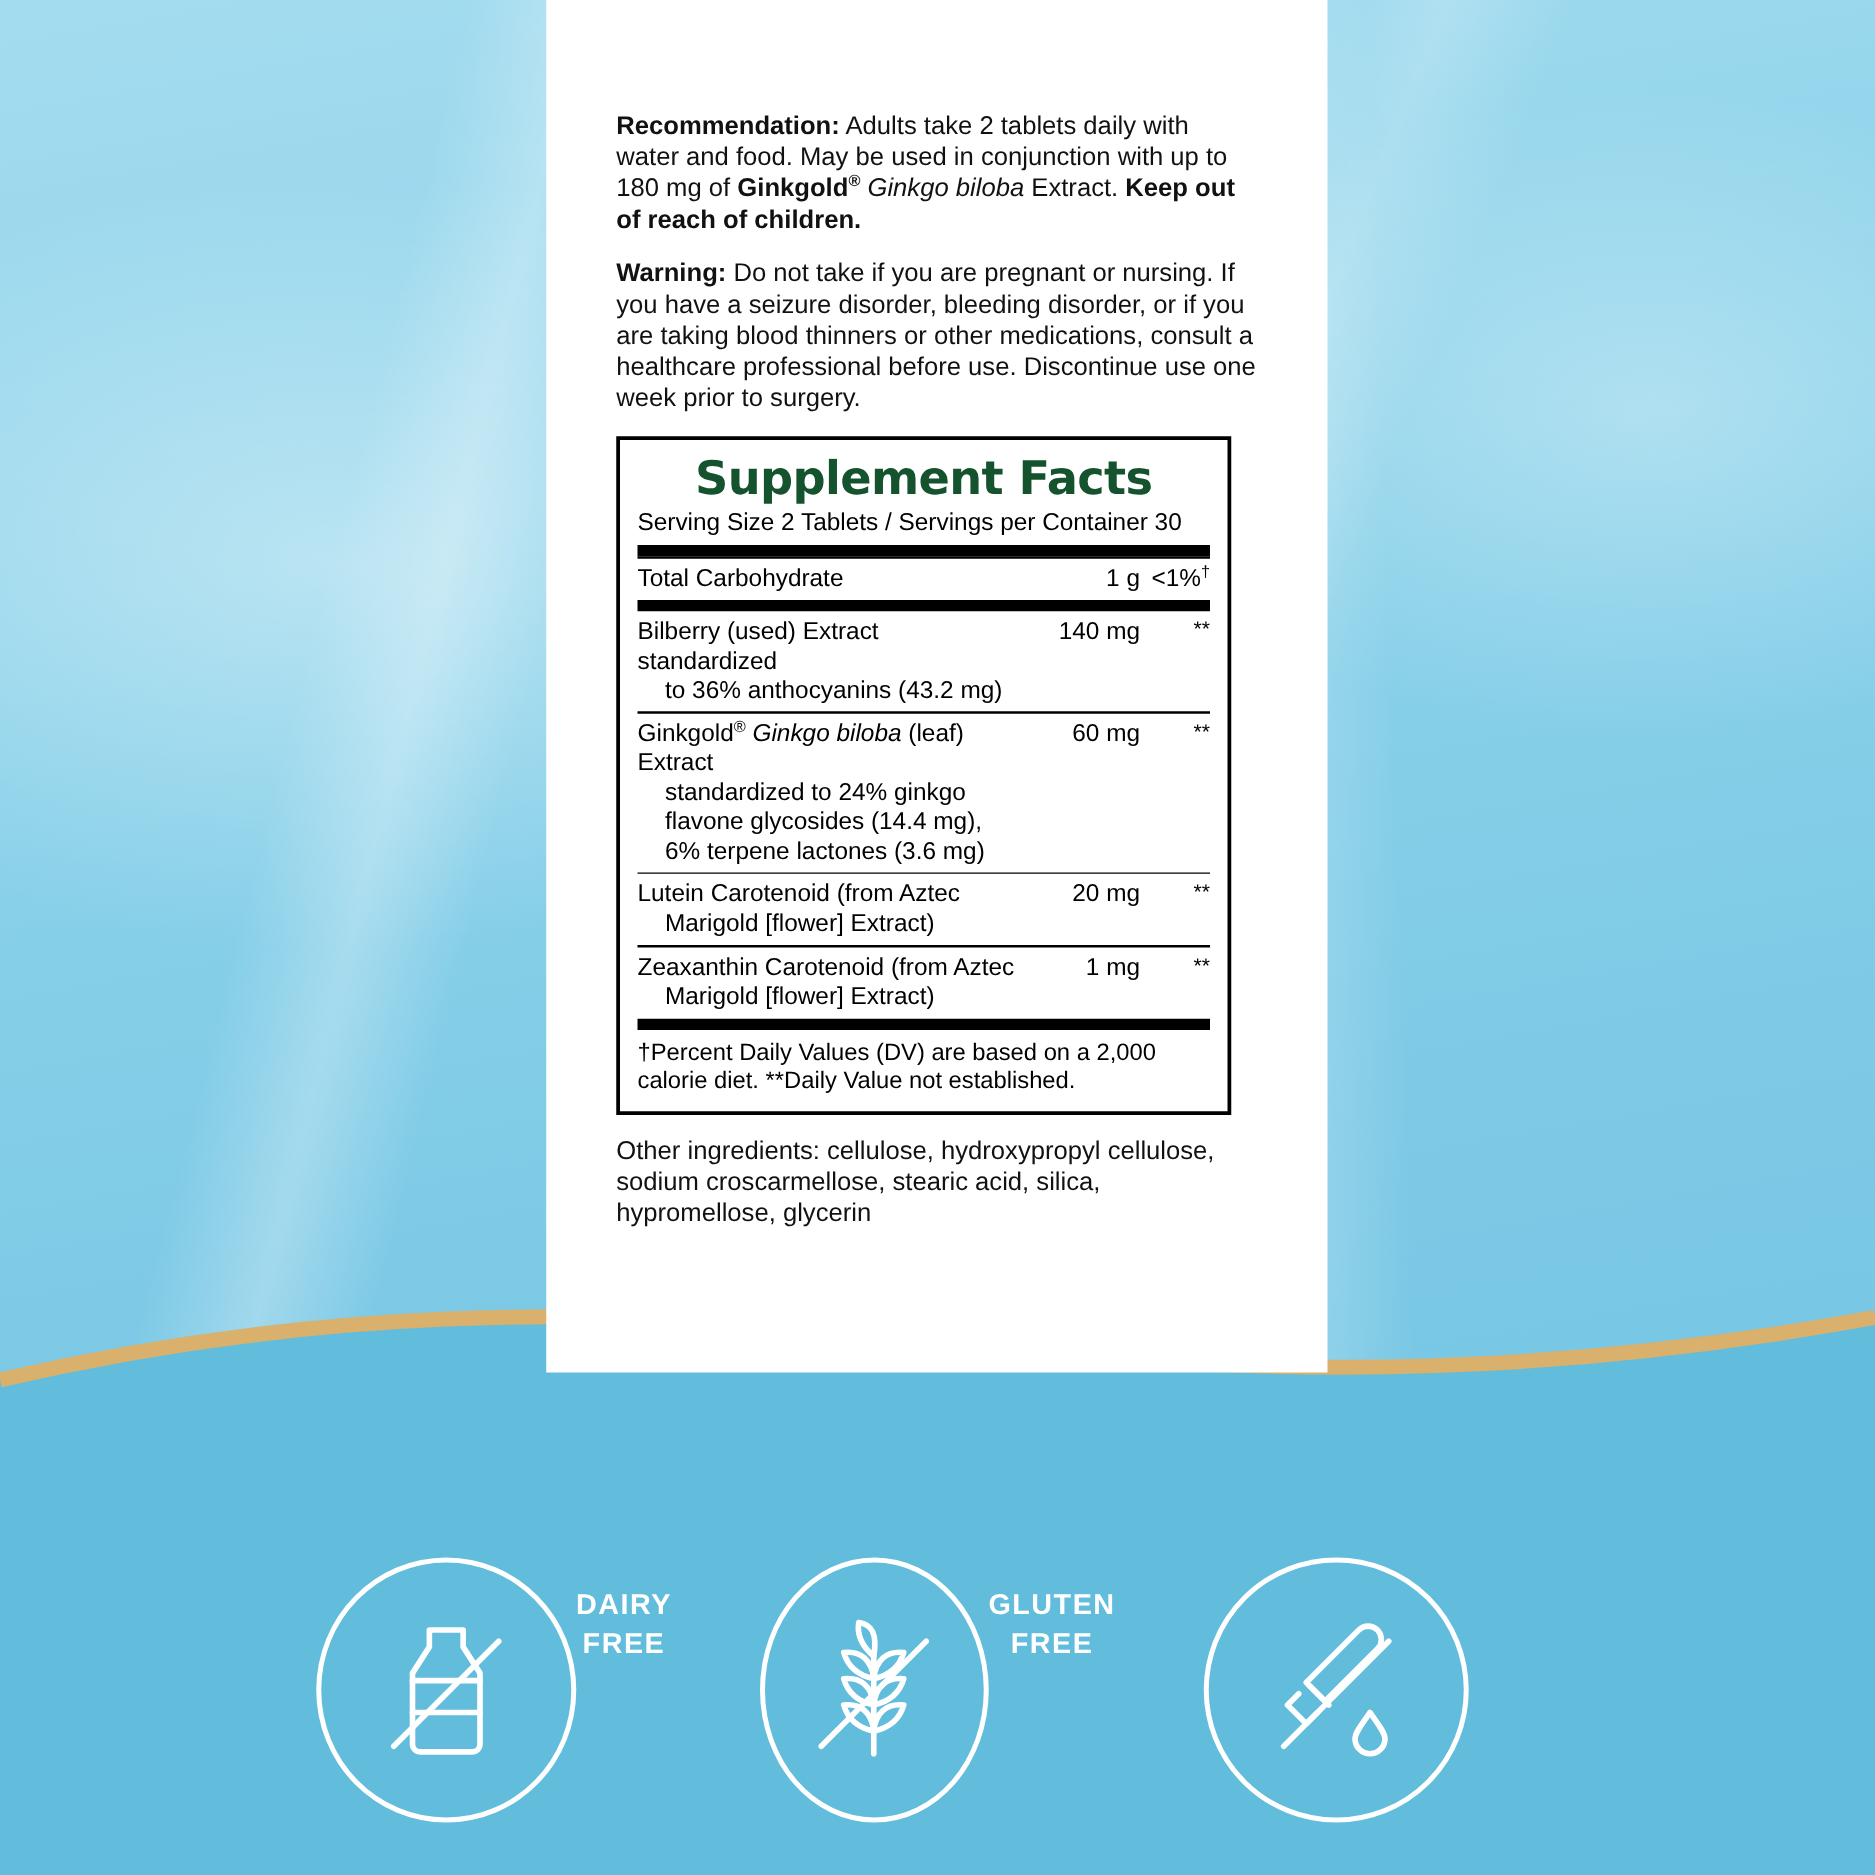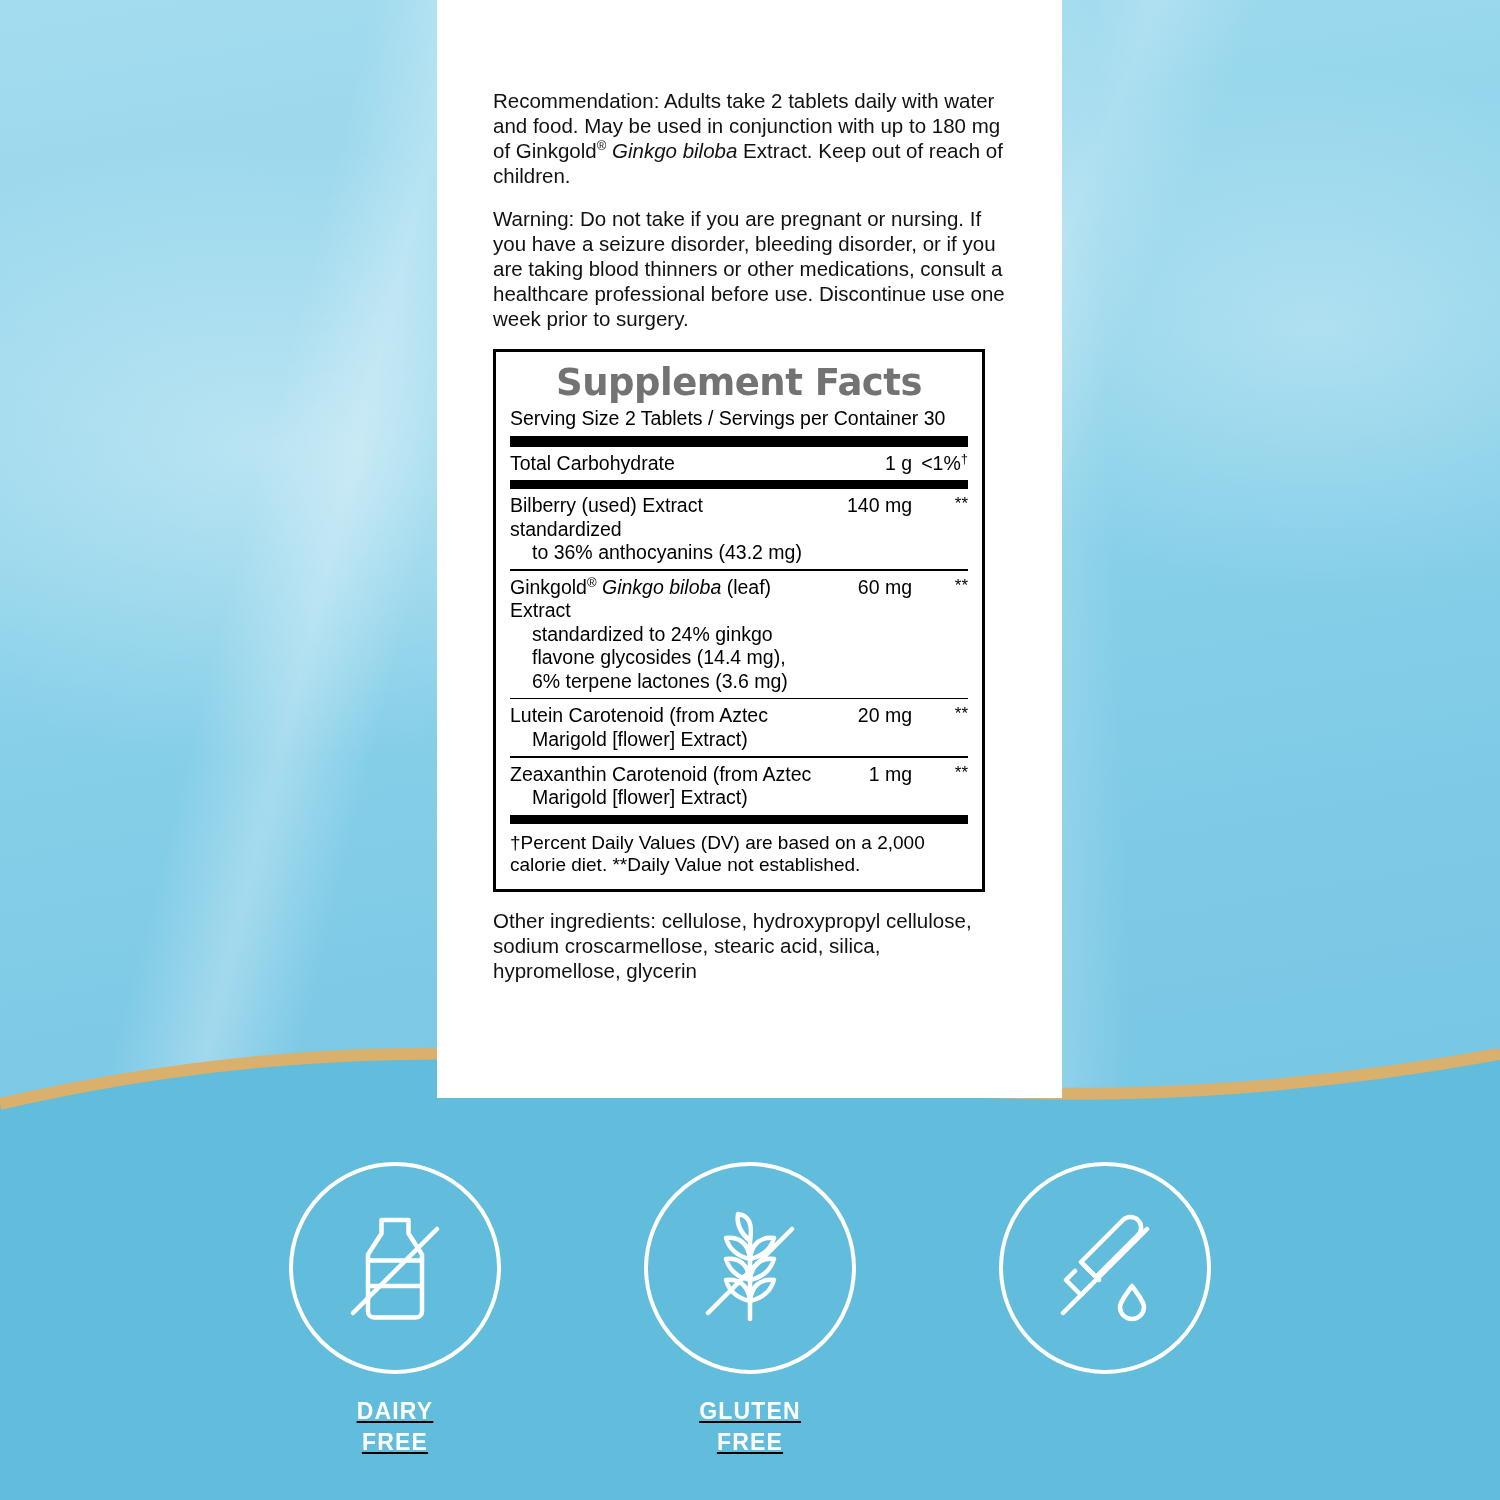--- a/index.html
+++ b/index.html
@@ -50,41 +50,41 @@
     top: 88px;
     width: 512px;
   }
 
   .para {
     font-size: 20.5px;
     line-height: 25px;
     color: #111;
     margin-bottom: 18px;
   }
-  .para b { font-weight: normal; }
+  .para b { font-weight: bold; }
   .para i { font-style: italic; }
   .sup { font-size: 13px; vertical-align: super; line-height: 0; }
 
   
   .sf-box {
     border: 3px solid #000;
     padding: 10px 14px 12px 14px;
     margin-top: 8px;
     background: #fff;
     width: 492px;
     box-sizing: border-box;
   }
   .sf-title {
     font-family: "DejaVu Sans", sans-serif;
     font-weight: bold;
     font-size: 37px;
     letter-spacing: -0.5px;
     text-align: center;
     line-height: 1.0;
-    color: #737373;
+    color: #14532d;
     margin: 2px 0 6px 0;
   }
   .sf-serving {
     font-size: 19.5px;
     color: #000000;
     margin-bottom: 7px;
     line-height: 1.15;
   }
   .rule-thick { height: 9px; background: #000; }
   .rule-thin { height: 1.5px; background: #000; }
@@ -136,23 +136,22 @@
     left: 0;
     bottom: 42px;
     width: 1500px;
     display: flex;
     justify-content: center;
     gap: 70px;
   }
   .badge {
     width: 285px;
     display: flex;
-    flex-direction: column;
-    align-items: center;
-    text-decoration: underline;
+    flex-direction: row;
+    align-items: flex-start;
   }
   .badge-circle {
     width: 212px;
     height: 212px;
     border: 4px solid #ffffff;
     border-radius: 50%;
     display: flex;
     align-items: center;
     justify-content: center;
     box-sizing: border-box;

